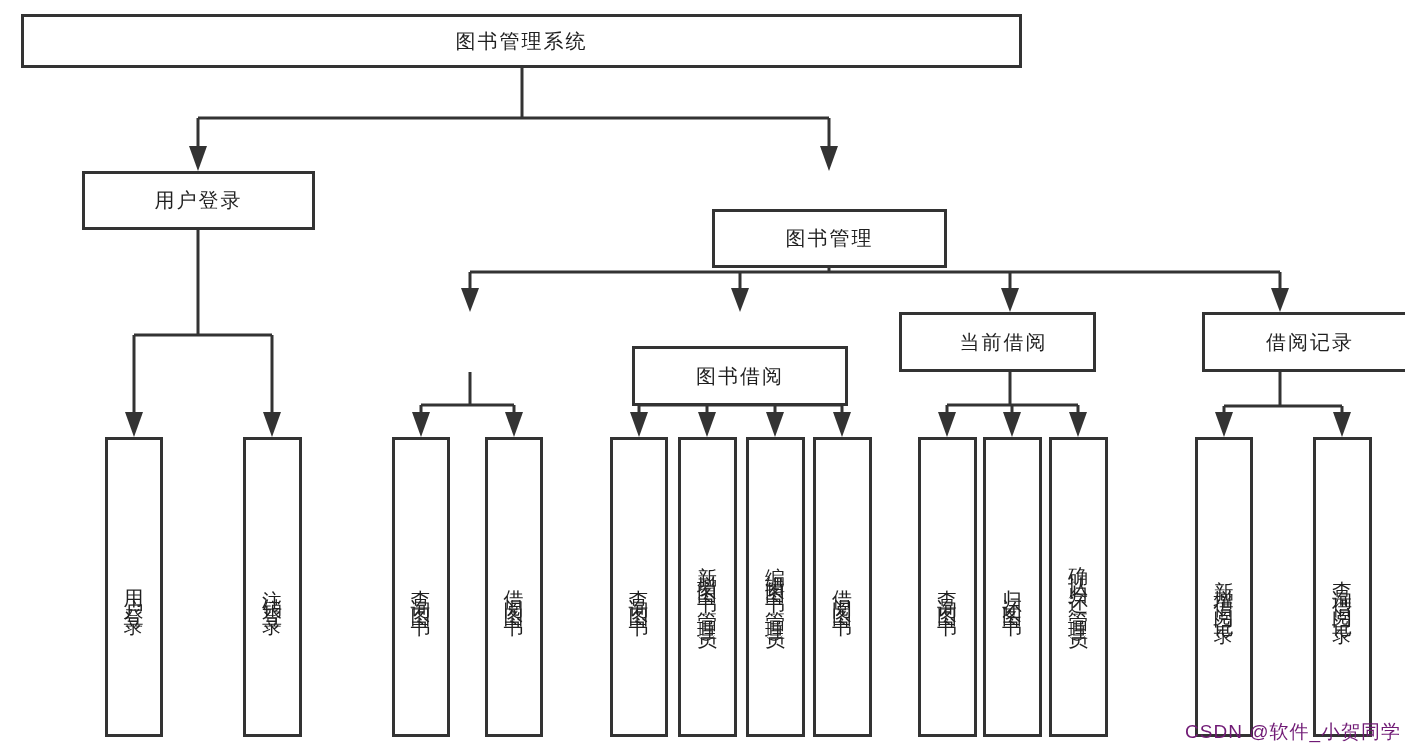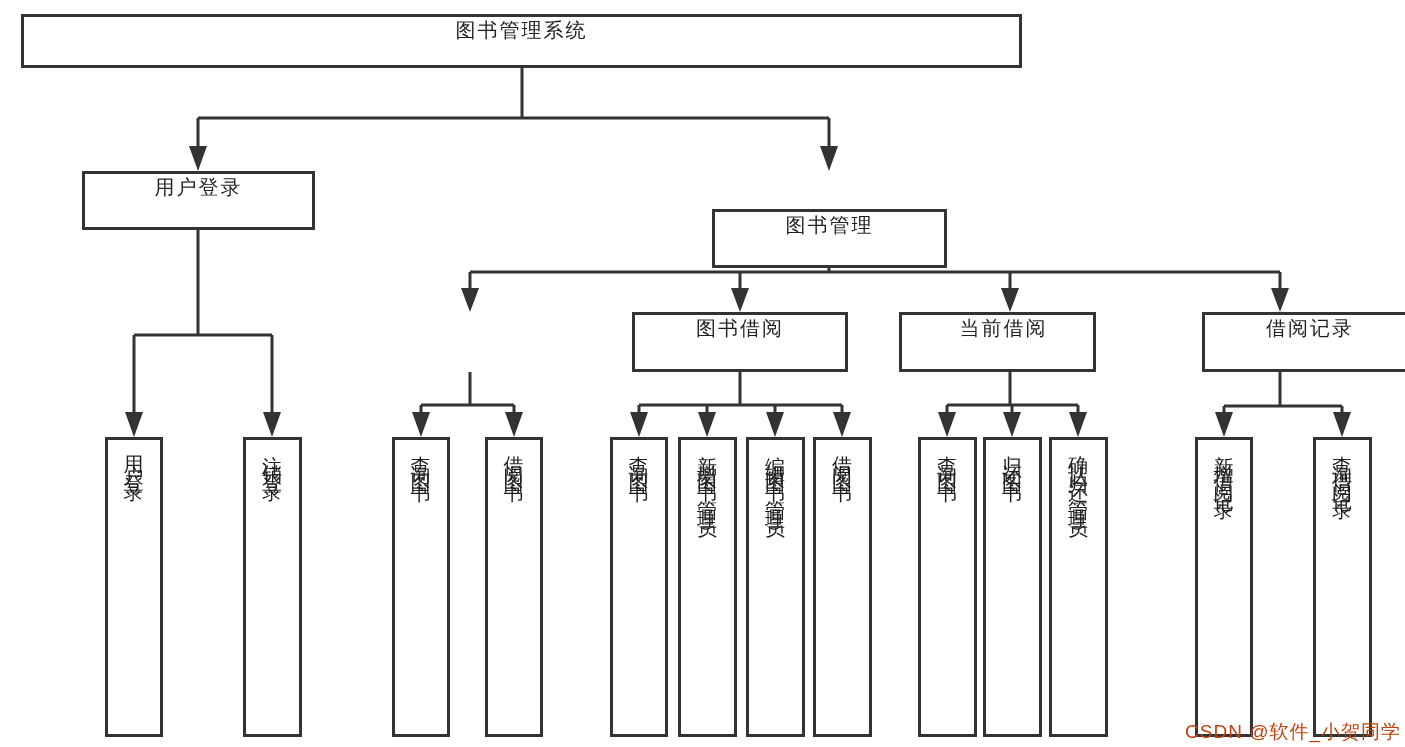--- a/index.html
+++ b/index.html
@@ -16,20 +16,21 @@
     position: absolute;
     left: 0; top: 0;
     width: 1405px; height: 747px;
   }
   .node {
     position: absolute;
     box-sizing: border-box;
     border: 3px solid #333333;
     background: #ffffff;
     display: flex;
+    align-items: center;
     justify-content: center;
   }
   .hlabel {
     font-size: 20px;
     letter-spacing: 2px;
     white-space: nowrap;
     color: #1f1f1f;
   }
   .vtext {
     writing-mode: vertical-rl;
@@ -41,21 +42,21 @@
     color: #1f1f1f;
   }
   
   .n-root  { left: 21px;  top: 14px;  width: 1001px; height: 54px; }
   
   .n-login { left: 82px;  top: 171px; width: 233px; height: 59px; }
   .n-mgmt  { left: 712px; top: 171px; width: 235px; height: 59px; margin-top: 38px; }
   
   .lvl3 { top: 312px; height: 60px; }
   .n-newbook { left: 363px;  width: 214px; }
-  .n-borrow  { left: 632px;  width: 216px; }
+  .n-borrow  { left: 632px;  width: 216px; margin-top: 34px; }
   .n-current { left: 899px;  width: 197px; padding-left: 12px; }
   .n-records { left: 1172px; width: 216px; margin-left: 30px; }
   
   .leaf { top: 437px; height: 300px; }
   .lf1  { left: 105px;  width: 58px; }
   .lf2  { left: 243px;  width: 59px; }
   .lf3  { left: 392px;  width: 58px; }
   .lf4  { left: 485px;  width: 58px; }
   .lf5  { left: 610px;  width: 58px; }
   .lf6  { left: 678px;  width: 59px; }
@@ -64,21 +65,21 @@
   .lf9  { left: 918px;  width: 59px; }
   .lf10 { left: 983px;  width: 59px; }
   .lf11 { left: 1049px; width: 59px; }
   .lf12 { left: 1195px; width: 58px; }
   .lf13 { left: 1313px; width: 59px; }
   #watermark {
     position: absolute;
     right: 4px;
     bottom: 2px;
     font-size: 19px;
-    color: #c2410c;
+    color: #701a75;
     letter-spacing: 1px;
     white-space: nowrap;
     z-index: 5;
   }
 </style>
 </head>
 <body>
 
 <div id="canvas">
 

